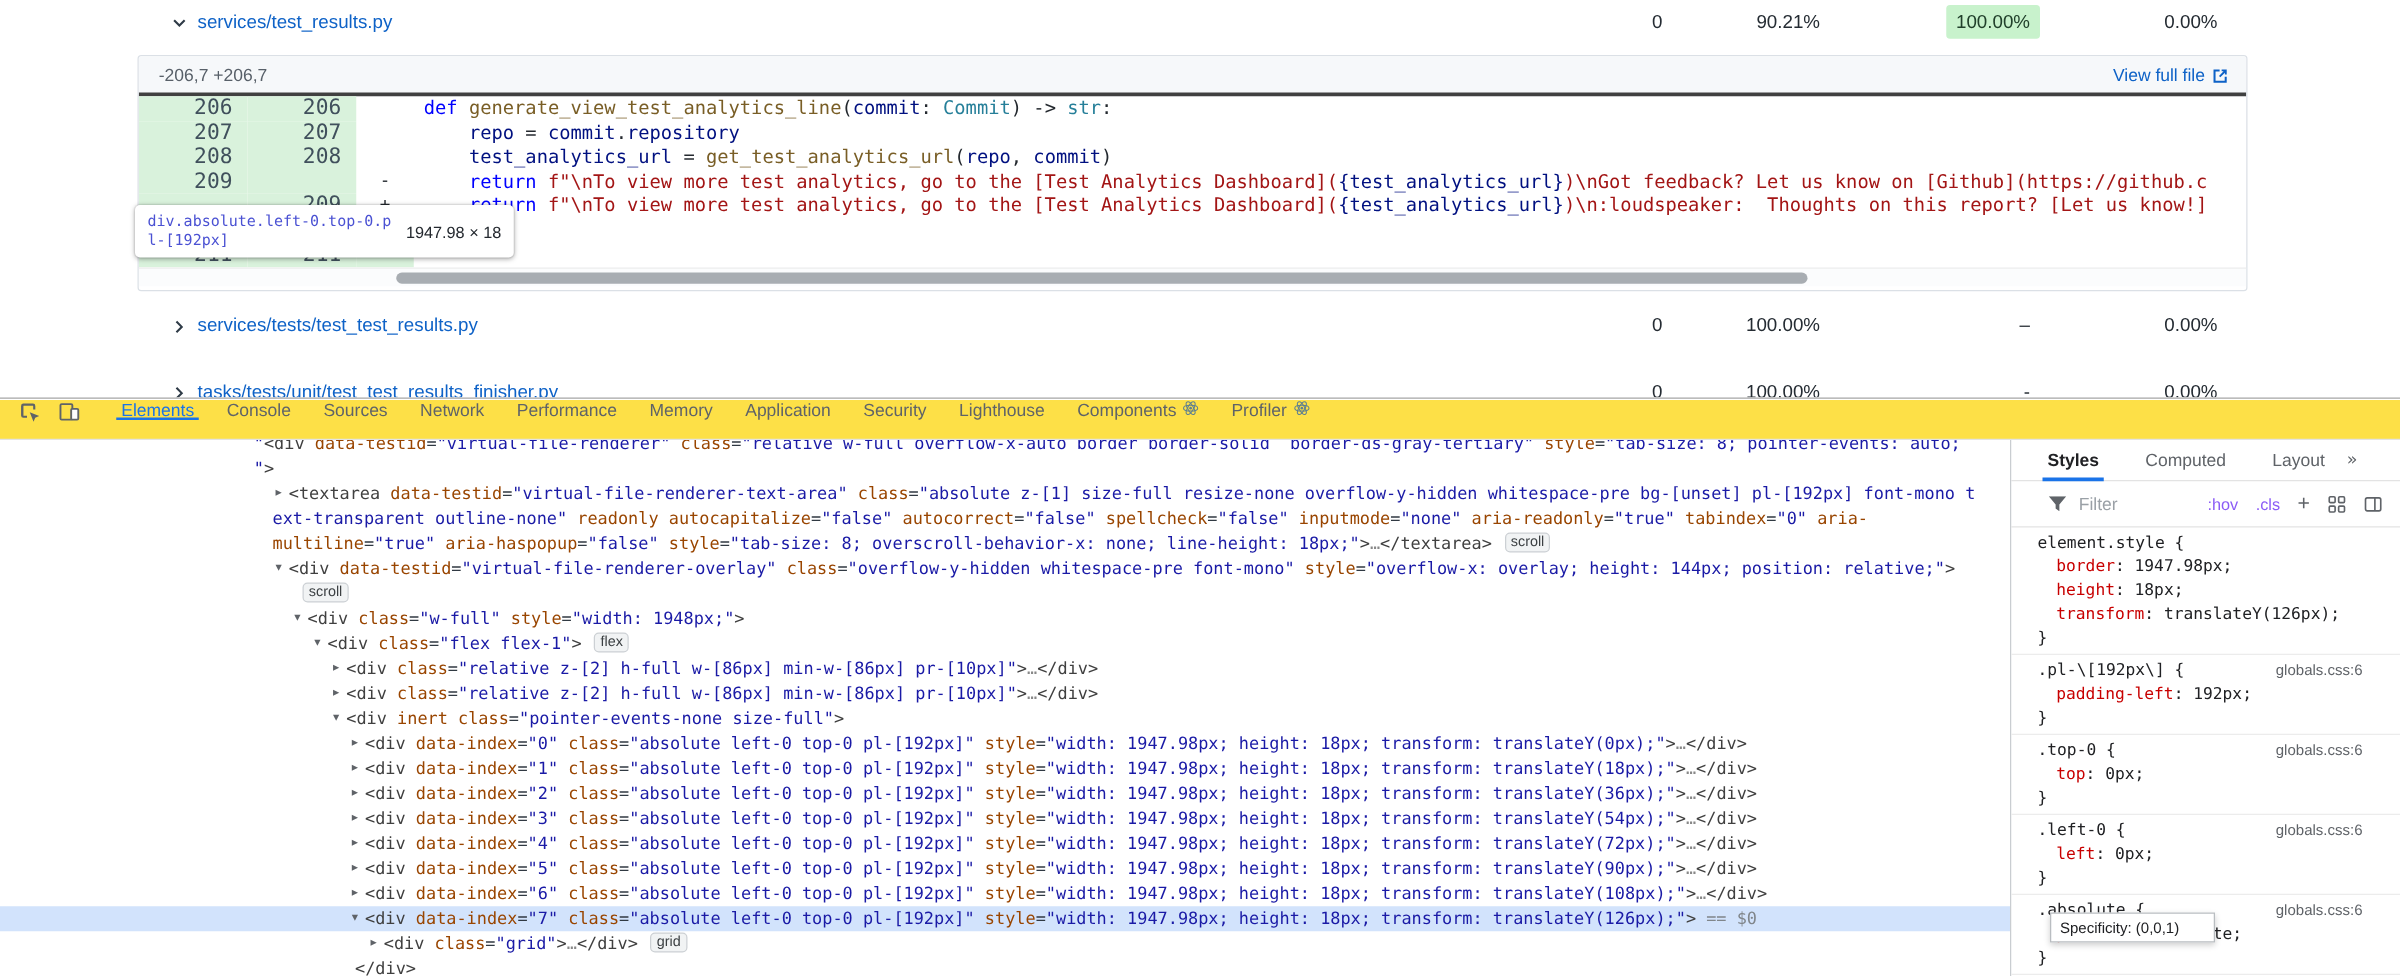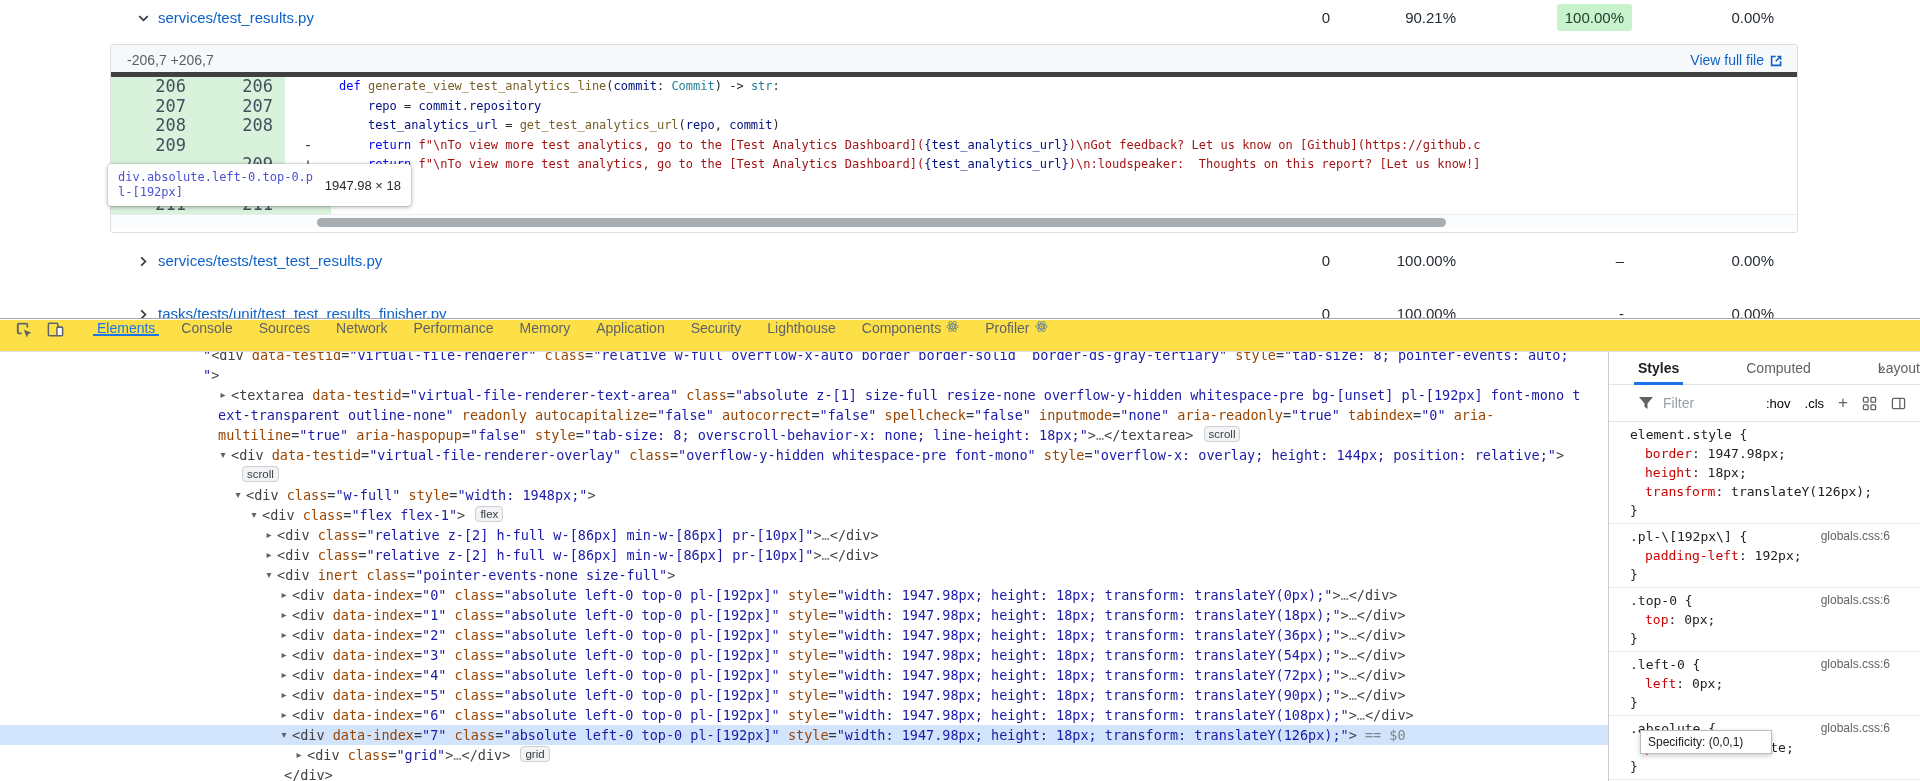--- a/index.html
+++ b/index.html
@@ -9,29 +9,29 @@
   
   #page{position:absolute;left:0;top:0;width:1920px;height:318px;background:#fff;overflow:hidden}
   .file-row{position:absolute;left:0;width:100%;height:36px}
   .chev{position:absolute;left:136px;top:11px;width:16px;height:16px}
   .fname{position:absolute;left:158px;top:9px;font-size:15px;color:#0e62c7;cursor:pointer}
   .fcol{position:absolute;top:9px;width:150px;text-align:right;font-size:15px;color:#252c33}
   .fc1{right:590px}.fc2{right:464px}.fc3{right:296px}.fc4{right:146px}
   .pill{display:inline-block;background:#c8f2cc;color:#21402b;padding:5px 8px;margin:-5px -8px -5px 0;border-radius:3px}
 
   #diff{position:absolute;left:110px;top:44px;width:1688px;height:189px;border:1px solid #dbe0e6;border-radius:3px;background:#fff;overflow:hidden}
-  #diff-head{position:absolute;left:0;top:0;right:0;height:32px;background:#f6f8fa;border-bottom:5px solid #404040}
+  #diff-head{position:absolute;left:0;top:0;right:0;height:32px;background:#f6f8fa;border-bottom:3px solid #404040}
   #hunk{position:absolute;left:16px;top:7px;font-size:14px;color:#586069}
   #vff{position:absolute;right:14px;top:7px;font-size:14px;color:#0e62c7;display:flex;align-items:center;gap:6px;cursor:pointer}
   #diff-rows{position:absolute;left:0;top:32px;right:0}
   .drow{display:flex;height:19.6px}
   .gut{width:87px;text-align:right;padding-right:12px;font-family:"DejaVu Sans Mono",monospace;font-size:17px;line-height:19.6px;color:#40505c;background:#d9f2dc}
   .dmark{width:46px;text-align:center;font-family:"DejaVu Sans Mono",monospace;font-size:14px;line-height:19.6px;color:#24292f}
   .dmark.grn{background:#d9f2dc}
-  .dcode{flex:1;padding-left:8px;font-family:"DejaVu Sans Mono",monospace;font-size:12px;line-height:19.6px;white-space:pre;overflow:hidden}
+  .dcode{flex:1;padding-left:8px;font-family:"DejaVu Sans Mono",monospace;font-size:15px;line-height:19.6px;white-space:pre;overflow:hidden}
   .ck-k{color:#0000ff}.ck-s{color:#a31515}.ck-f{color:#795e26}.ck-v{color:#001080}.ck-t{color:#267f99}.ck-p{color:#24292f}
   #hscroll{position:absolute;left:0;right:0;top:169px;height:15px;background:#fbfcfd;border-top:1px solid #ededed}
   #hthumb{position:absolute;left:206px;top:3px;width:1129px;height:9px;border-radius:5px;background:#a8adb2}
 
   #el-tooltip{position:absolute;left:108px;top:164px;width:303px;min-height:42px;background:#fff;border-radius:4px;
     box-shadow:0 1px 4px rgba(0,0,0,.35),0 0 0 1px rgba(0,0,0,.05);display:flex;align-items:center;gap:10px;padding:5px 10px;z-index:10}
   #el-tooltip .sel{width:212px;font-family:"DejaVu Sans Mono",monospace;font-size:12px;line-height:15px;color:#4a51d3;word-break:break-all}
   #el-tooltip .dims{font-size:13px;color:#24292f;white-space:nowrap}
 
   
@@ -60,21 +60,21 @@
 
   #styles{position:absolute;left:1608px;top:33px;right:0;bottom:0;border-left:1px solid #c9cdd1;background:#fff}
   #sp-tabs{height:33px;border-bottom:1px solid #e3e3e3;display:flex;align-items:center;padding-left:29px;gap:42px;position:relative}
   .sp-tab{height:33px;display:flex;align-items:center;font-size:14px;color:#5f6368;position:relative;cursor:pointer}
   .sp-tab.active{color:#202124;font-weight:700}
   .sp-tab.active::after{content:"";position:absolute;left:-4px;right:-4px;bottom:0;height:2.5px;background:#1a73e8}
   .sp-more{position:absolute;right:34px;color:#5f6368;font-size:14px;font-family:"DejaVu Sans",sans-serif}
   #sp-filter{height:37px;border-bottom:1px solid #e3e3e3;display:flex;align-items:center;gap:10px;padding:0 14px 0 30px}
   .sp-ph{color:#9aa0a6;font-size:14px}
   .sp-rightgrp{margin-left:auto;display:flex;align-items:center;gap:14px}
-  .sp-toggle{font-size:13px;color:#000000;cursor:pointer}
+  .sp-toggle{font-size:13px;color:#8b5cf6;cursor:pointer}
   .sp-toggle.plus{font-size:17px;color:#5f6368}
   #sp-rules{position:absolute;left:0;top:70px;right:0;bottom:0;overflow:hidden}
   .rule{position:relative;padding:3px 0;border-bottom:1px solid #ececec}
   .rline{height:19px;line-height:19px;padding-left:21px;white-space:pre;font-family:"DejaVu Sans Mono",monospace;font-size:13px;color:#202124}
   .rline.prop{padding-left:36px}
   .pname{color:#c80000}
   .pval{color:#202124}
   .css-link{position:absolute;right:30px;top:5px;font-size:12px;color:#5f6368;cursor:pointer}
   #spec-tip{position:absolute;left:31px;top:378px;width:132px;height:24px;background:#fff;border:1px solid #b9bdc1;
     box-shadow:0 2px 5px rgba(0,0,0,.2);font-size:12px;color:#202124;line-height:22px;padding:0 7px;z-index:5}
@@ -271,21 +271,21 @@
       <div class="dline" style="top: 313px; padding-left: 292px;"><span class="darrow" style="left: 277px;">▸</span><span class="dk-t">&lt;div</span><span class="dk-p"> </span><span class="dk-a">data-index</span><span class="dk-p">=</span><span class="dk-v">"4"</span><span class="dk-p"> </span><span class="dk-a">class</span><span class="dk-p">=</span><span class="dk-v">"absolute left-0 top-0 pl-[192px]"</span><span class="dk-p"> </span><span class="dk-a">style</span><span class="dk-p">=</span><span class="dk-v">"width: 1947.98px; height: 18px; transform: translateY(72px);"</span><span class="dk-t">&gt;</span><span class="dk-d">…</span><span class="dk-t">&lt;/div&gt;</span></div>
       <div class="dline" style="top: 333px; padding-left: 292px;"><span class="darrow" style="left: 277px;">▸</span><span class="dk-t">&lt;div</span><span class="dk-p"> </span><span class="dk-a">data-index</span><span class="dk-p">=</span><span class="dk-v">"5"</span><span class="dk-p"> </span><span class="dk-a">class</span><span class="dk-p">=</span><span class="dk-v">"absolute left-0 top-0 pl-[192px]"</span><span class="dk-p"> </span><span class="dk-a">style</span><span class="dk-p">=</span><span class="dk-v">"width: 1947.98px; height: 18px; transform: translateY(90px);"</span><span class="dk-t">&gt;</span><span class="dk-d">…</span><span class="dk-t">&lt;/div&gt;</span></div>
       <div class="dline" style="top: 353px; padding-left: 292px;"><span class="darrow" style="left: 277px;">▸</span><span class="dk-t">&lt;div</span><span class="dk-p"> </span><span class="dk-a">data-index</span><span class="dk-p">=</span><span class="dk-v">"6"</span><span class="dk-p"> </span><span class="dk-a">class</span><span class="dk-p">=</span><span class="dk-v">"absolute left-0 top-0 pl-[192px]"</span><span class="dk-p"> </span><span class="dk-a">style</span><span class="dk-p">=</span><span class="dk-v">"width: 1947.98px; height: 18px; transform: translateY(108px);"</span><span class="dk-t">&gt;</span><span class="dk-d">…</span><span class="dk-t">&lt;/div&gt;</span></div>
       <div class="dline selected" style="top: 373px; padding-left: 292px;"><span class="darrow" style="left: 277px;">▾</span><span class="dk-t">&lt;div</span><span class="dk-p"> </span><span class="dk-a">data-index</span><span class="dk-p">=</span><span class="dk-v">"7"</span><span class="dk-p"> </span><span class="dk-a">class</span><span class="dk-p">=</span><span class="dk-v">"absolute left-0 top-0 pl-[192px]"</span><span class="dk-p"> </span><span class="dk-a">style</span><span class="dk-p">=</span><span class="dk-v">"width: 1947.98px; height: 18px; transform: translateY(126px);"</span><span class="dk-t">&gt;</span><span class="dk-e"> == $0</span></div>
       <div class="dline" style="top: 393px; padding-left: 307px;"><span class="darrow" style="left: 292px;">▸</span><span class="dk-t">&lt;div</span><span class="dk-p"> </span><span class="dk-a">class</span><span class="dk-p">=</span><span class="dk-v">"grid"</span><span class="dk-t">&gt;</span><span class="dk-d">…</span><span class="dk-t">&lt;/div&gt;</span><span class="dk-p"> </span><span class="badge">grid</span></div>
       <div class="dline" style="top: 413px; padding-left: 284px;"><span class="dk-t">&lt;/div&gt;</span></div>
     </div>
 
   <div id="styles">
     <div id="sp-tabs">
-      <span id="sp-tablist" style="display:flex;gap:67px">
+      <span id="sp-tablist" style="display:flex;gap:37px">
           <span class="sp-tab active">Styles</span>
           <span class="sp-tab">Computed</span>
           <span class="sp-tab">Layout</span>
         </span>
       <span class="sp-more">»</span>
     </div>
     <div id="sp-filter">
       <svg width="14" height="12" viewBox="0 0 14 12" fill="#5f6368">
           <path d="M0 0h14L8.5 6.5V12l-3-2.2V6.5z"></path>
         </svg>

